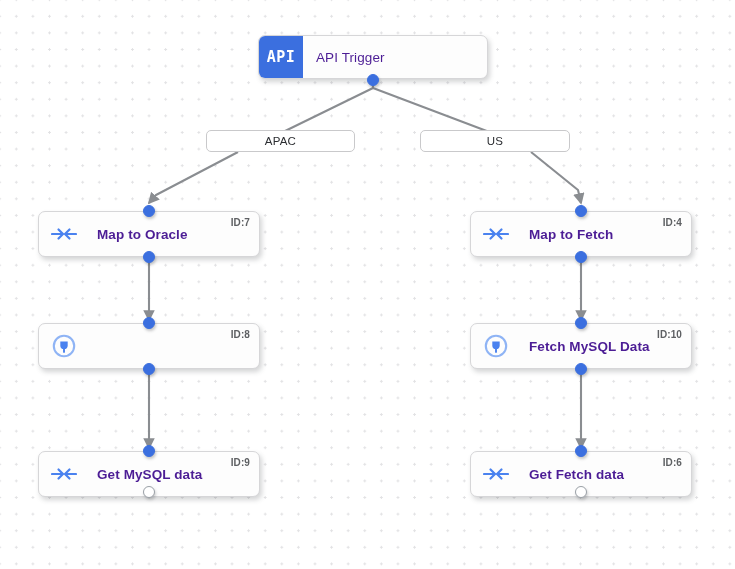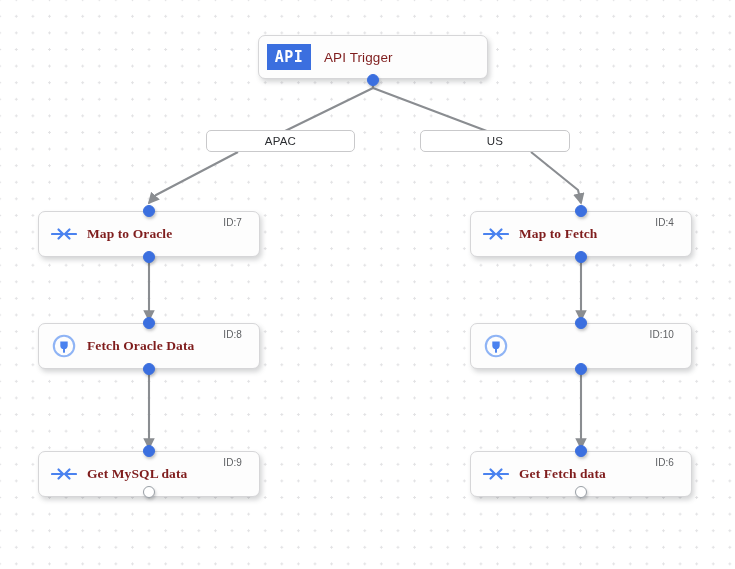--- a/index.html
+++ b/index.html
@@ -40,41 +40,41 @@
     border: 1px solid #d6d6d8;
     border-radius: 7px;
     box-shadow: 2px 3px 5px rgba(60,64,67,0.22);
     display: flex;
     align-items: center;
     overflow: hidden;
   }
   .node-label {
     font-size: 13.5px;
     font-weight: bold;
-    color: #7f1d1d;
+    color: #4c1d95;
     letter-spacing: 0.1px;
     white-space: nowrap;
   }
   .node-id {
     position: absolute;
     top: 5px;
-    right: 17px;
+    right: 9px;
     font-size: 10px;
-    font-weight: normal;
+    font-weight: bold;
     color: #5e6063;
     letter-spacing: 0.1px;
   }
 
   
   #node-trigger {
     left: 258px;
     top: 35px;
     width: 230px;
     height: 44px;
-    padding: 8px;
+    padding: 0;
   }
   .api-badge {
     width: 44px;
     height: 100%;
     background: #3b6fdf;
     display: flex;
     align-items: center;
     justify-content: center;
     flex: 0 0 44px;
   }
@@ -98,22 +98,21 @@
   }
   .node-icon {
     width: 42px;
     flex: 0 0 42px;
     display: flex;
     align-items: center;
     justify-content: center;
     margin-left: 4px;
   }
   .task-node .node-label {
-    margin-left: 2px;
-    font-family: Liberation Serif, serif;
+    margin-left: 12px;
   }
 
   
   .branch-box {
     position: absolute;
     box-sizing: border-box;
     background: #ffffff;
     border: 1px solid #c9c9cb;
     border-radius: 5px;
     height: 22px;
@@ -210,21 +209,20 @@
   <div class="handle filled" style="left:143px; top:251px;"></div>
 
   <div class="node task-node" style="left:38px; top:323px;">
     <div class="node-icon">
       <svg width="24" height="24" viewBox="0 0 24 24">
         <circle cx="12" cy="12" r="10.2" fill="none" stroke="#8fb4f5" stroke-width="2.1"></circle>
         <path d="M 8.3 7.4 L 8.3 11.4 A 3.7 3.7 0 0 0 15.7 11.4 L 15.7 7.4 Z" fill="#4a82ef"></path>
         <rect x="11.05" y="14.6" width="1.9" height="4.1" fill="#4a82ef"></rect>
       </svg>
     </div>
-    <div class="node-label">Fetch Oracle Data</div>
     <div class="node-id">ID:8</div>
   </div>
   <div class="handle filled" style="left:143px; top:317px;"></div>
   <div class="handle filled" style="left:143px; top:363px;"></div>
 
   <div class="node task-node" style="left:38px; top:451px;">
     <div class="node-icon">
       <svg width="26" height="20" viewBox="0 0 26 20">
         <g stroke="#4a82ef" stroke-width="2.2" fill="none" stroke-linecap="round">
           <path d="M 1 10 L 11 10"></path>
@@ -258,20 +256,21 @@
   <div class="handle filled" style="left:575px; top:251px;"></div>
 
   <div class="node task-node" style="left:470px; top:323px;">
     <div class="node-icon">
       <svg width="24" height="24" viewBox="0 0 24 24">
         <circle cx="12" cy="12" r="10.2" fill="none" stroke="#8fb4f5" stroke-width="2.1"></circle>
         <path d="M 8.3 7.4 L 8.3 11.4 A 3.7 3.7 0 0 0 15.7 11.4 L 15.7 7.4 Z" fill="#4a82ef"></path>
         <rect x="11.05" y="14.6" width="1.9" height="4.1" fill="#4a82ef"></rect>
       </svg>
     </div>
+    <div class="node-label">Fetch MySQL Data</div>
     <div class="node-id">ID:10</div>
   </div>
   <div class="handle filled" style="left:575px; top:317px;"></div>
   <div class="handle filled" style="left:575px; top:363px;"></div>
 
   <div class="node task-node" style="left:470px; top:451px;">
     <div class="node-icon">
       <svg width="26" height="20" viewBox="0 0 26 20">
         <g stroke="#4a82ef" stroke-width="2.2" fill="none" stroke-linecap="round">
           <path d="M 1 10 L 11 10"></path>

